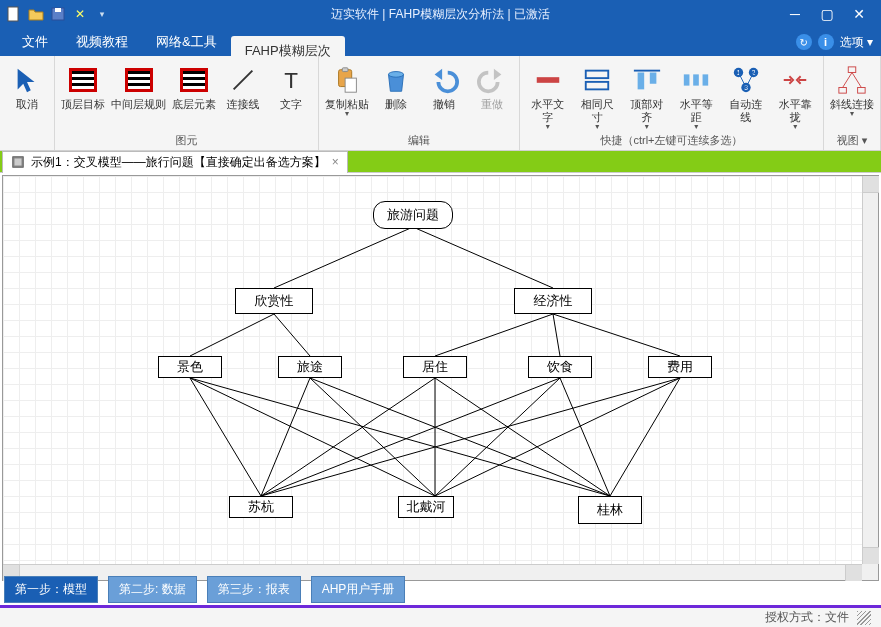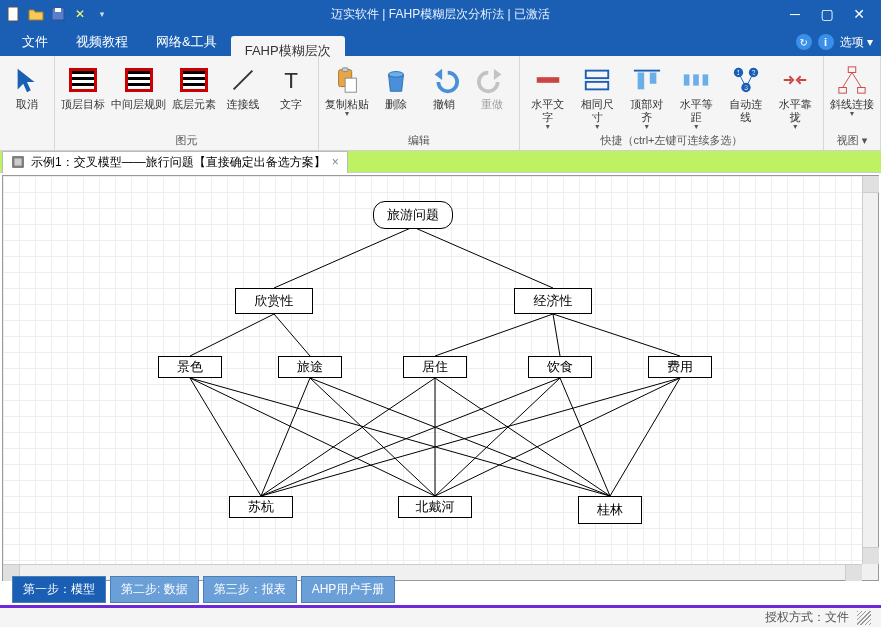--- a/index.html
+++ b/index.html
@@ -28,42 +28,42 @@
 .ribbon-btn .lbl { text-align: center; color: #333; line-height: 1.2; }
 .ribbon-btn .dd { font-size: 8px; color: #555; margin-top: -2px; }
 .ribbon-group-label { text-align: center; font-size: 11px; color: #555; padding: 2px 0; }
 
 
 .ico svg { width: 30px; height: 30px; }
 .cursor-ico { color: #1a5fb4; }
 .rect-ico { border: 3px solid #c00; background: repeating-linear-gradient(#000 0 3px, #fff 3px 6px); width: 28px; height: 24px; }
 
 
-.doctab-bar { height: 22px; background: #bef264; border-bottom: 1px solid #ccc; display: flex; align-items: center; font-size: 12px; }
+.doctab-bar { height: 22px; background: #84cc16; border-bottom: 1px solid #ccc; display: flex; align-items: center; font-size: 12px; }
 .doctab { background: #fff; border: 1px solid #bbb; border-bottom: none; padding: 2px 8px; display: flex; align-items: center; gap: 6px; margin-left: 2px; }
 .doctab .doc-ico { width: 14px; height: 14px; }
 .doctab .close { cursor: pointer; color: #888; font-size: 12px; }
 
 
 .canvas-wrap { position: absolute; top: 173px; left: 0; right: 0; bottom: 44px; background: #fff; border: 1px solid #999; margin: 2px; }
 .canvas-scroll { position: absolute; inset: 0 16px 16px 0; overflow: hidden; background: #fff; }
 .grid-bg { position: absolute; inset: 0; background-image: linear-gradient(#eee 1px, transparent 1px), linear-gradient(90deg, #eee 1px, transparent 1px); background-size: 16px 16px; }
 .node { position: absolute; border: 1px solid #000; background: #fff; display: flex; align-items: center; justify-content: center; font-size: 13px; padding: 2px 4px; }
 svg.edges { position: absolute; inset: 0; width: 100%; height: 100%; }
 svg.edges line { stroke: #000; stroke-width: 1; }
 .hscroll { position: absolute; left: 0; right: 16px; bottom: 0; height: 16px; background: #f0f0f0; border-top: 1px solid #ccc; }
 .hscroll::before { content: ""; position: absolute; left: 0; width: 16px; height: 16px; background: #e0e0e0; border-right: 1px solid #ccc; }
 .hscroll::after { content: ""; position: absolute; right: 0; width: 16px; height: 16px; background: #e0e0e0; border-left: 1px solid #ccc; }
 .vscroll { position: absolute; top: 0; bottom: 16px; right: 0; width: 16px; background: #f0f0f0; border-left: 1px solid #ccc; }
 .vscroll::before { content: ""; position: absolute; top: 0; width: 16px; height: 16px; background: #e0e0e0; border-bottom: 1px solid #ccc; }
 .vscroll::after { content: ""; position: absolute; bottom: 0; width: 16px; height: 16px; background: #e0e0e0; border-top: 1px solid #ccc; }
 .scroll-corner { position: absolute; right: 0; bottom: 0; width: 16px; height: 16px; background: #f0f0f0; }
 
 
-.steps-bar { position: absolute; left: 4px; bottom: 24px; display: flex; gap: 4px; margin-left: 8px; }
+.steps-bar { position: absolute; left: 4px; bottom: 24px; display: flex; gap: 10px; }
 .step-btn { background: #6a9fd8; color: #fff; font-size: 12px; padding: 4px 10px; cursor: pointer; border: 1px solid #4a7fb8; }
 .step-btn.active { background: #1a5fb4; }
 
 
 .statusbar { position: absolute; left: 0; right: 0; bottom: 0; height: 22px; background: #f5f5f5; border-top: 3px solid #6d28d9; display: flex; align-items: center; justify-content: flex-end; padding: 0 10px; font-size: 12px; color: #555; }
 .resize-grip { width: 14px; height: 14px; margin-left: 8px; background: repeating-linear-gradient(135deg, #999 0 1px, transparent 1px 3px); }
 
 .dimmed { opacity: .45; }
 </style>
 </head>
@@ -343,21 +343,21 @@
     <div id="nodes-layer">
         <div class="node" style="left: 370px; top: 25px; width: 80px; height: 28px; border-radius: 12px;">旅游问题</div>
         <div class="node" style="left: 232px; top: 112px; width: 78px; height: 26px;">欣赏性</div>
         <div class="node" style="left: 511px; top: 112px; width: 78px; height: 26px;">经济性</div>
         <div class="node" style="left: 155px; top: 180px; width: 64px; height: 22px;">景色</div>
         <div class="node" style="left: 275px; top: 180px; width: 64px; height: 22px;">旅途</div>
         <div class="node" style="left: 400px; top: 180px; width: 64px; height: 22px;">居住</div>
         <div class="node" style="left: 525px; top: 180px; width: 64px; height: 22px;">饮食</div>
         <div class="node" style="left: 645px; top: 180px; width: 64px; height: 22px;">费用</div>
         <div class="node" style="left: 226px; top: 320px; width: 64px; height: 22px;">苏杭</div>
-        <div class="node" style="left: 395px; top: 320px; width: 74px; height: 22px;">北戴河</div>
+        <div class="node" style="left: 395px; top: 320px; width: 56px; height: 22px;">北戴河</div>
         <div class="node" style="left: 575px; top: 320px; width: 64px; height: 28px;">桂林</div>
       </div>
   </div>
   <div class="vscroll"></div>
   <div class="hscroll"></div>
   <div class="scroll-corner"></div>
 </div>
 
 <div class="steps-bar">
   <div class="step-btn active">第一步：模型</div>

